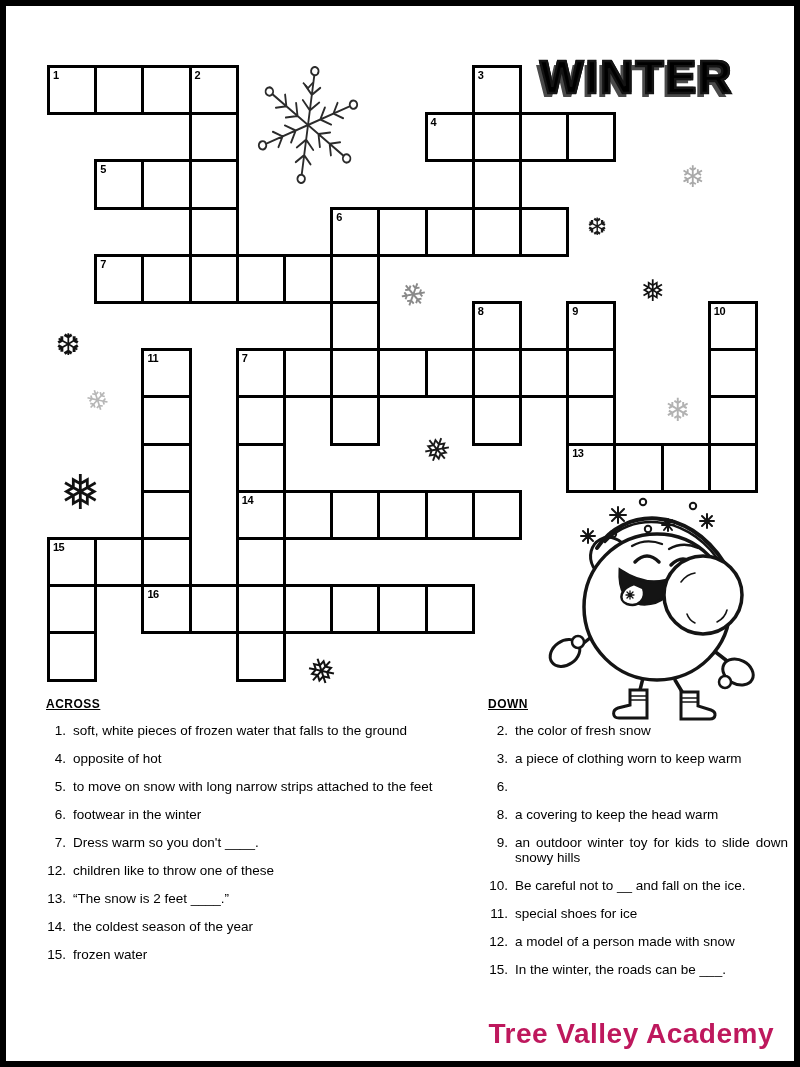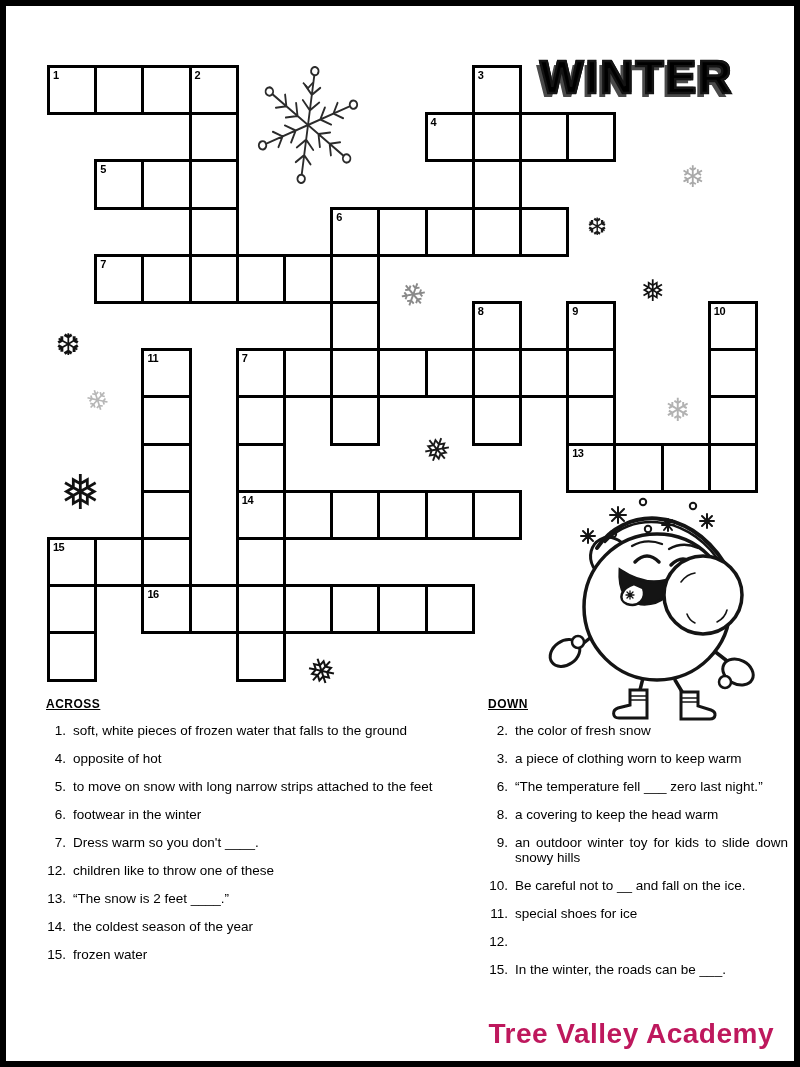--- a/index.html
+++ b/index.html
@@ -299,21 +299,20 @@
     <span class="ctext">the color of fresh snow</span>
   </div>
 
   <div class="clue">
     <span class="cnum">3.</span>
     <span class="ctext">a piece of clothing worn to keep warm</span>
   </div>
 
   <div class="clue">
     <span class="cnum">6.</span>
-    <span class="ctext">“The temperature fell ___ zero last night.”</span>
   </div>
 
   <div class="clue">
     <span class="cnum">8.</span>
     <span class="ctext">a covering to keep the head warm</span>
   </div>
 
   <div class="clue">
     <span class="cnum">9.</span>
     <span class="ctext">an outdoor winter toy for kids to slide down snowy hills</span>
@@ -324,20 +323,21 @@
     <span class="ctext">Be careful not to __ and fall on the ice.</span>
   </div>
 
   <div class="clue">
     <span class="cnum">11.</span>
     <span class="ctext">special shoes for ice</span>
   </div>
 
   <div class="clue">
     <span class="cnum">12.</span>
+    <span class="ctext">a model of a person made with snow</span>
   </div>
 
   <div class="clue">
     <span class="cnum">15.</span>
     <span class="ctext">In the winter, the roads can be ___.</span>
   </div>
 </div>
   </div>
 
   <div class="credit" style="color: #be185d;">Tree Valley Academy</div>

